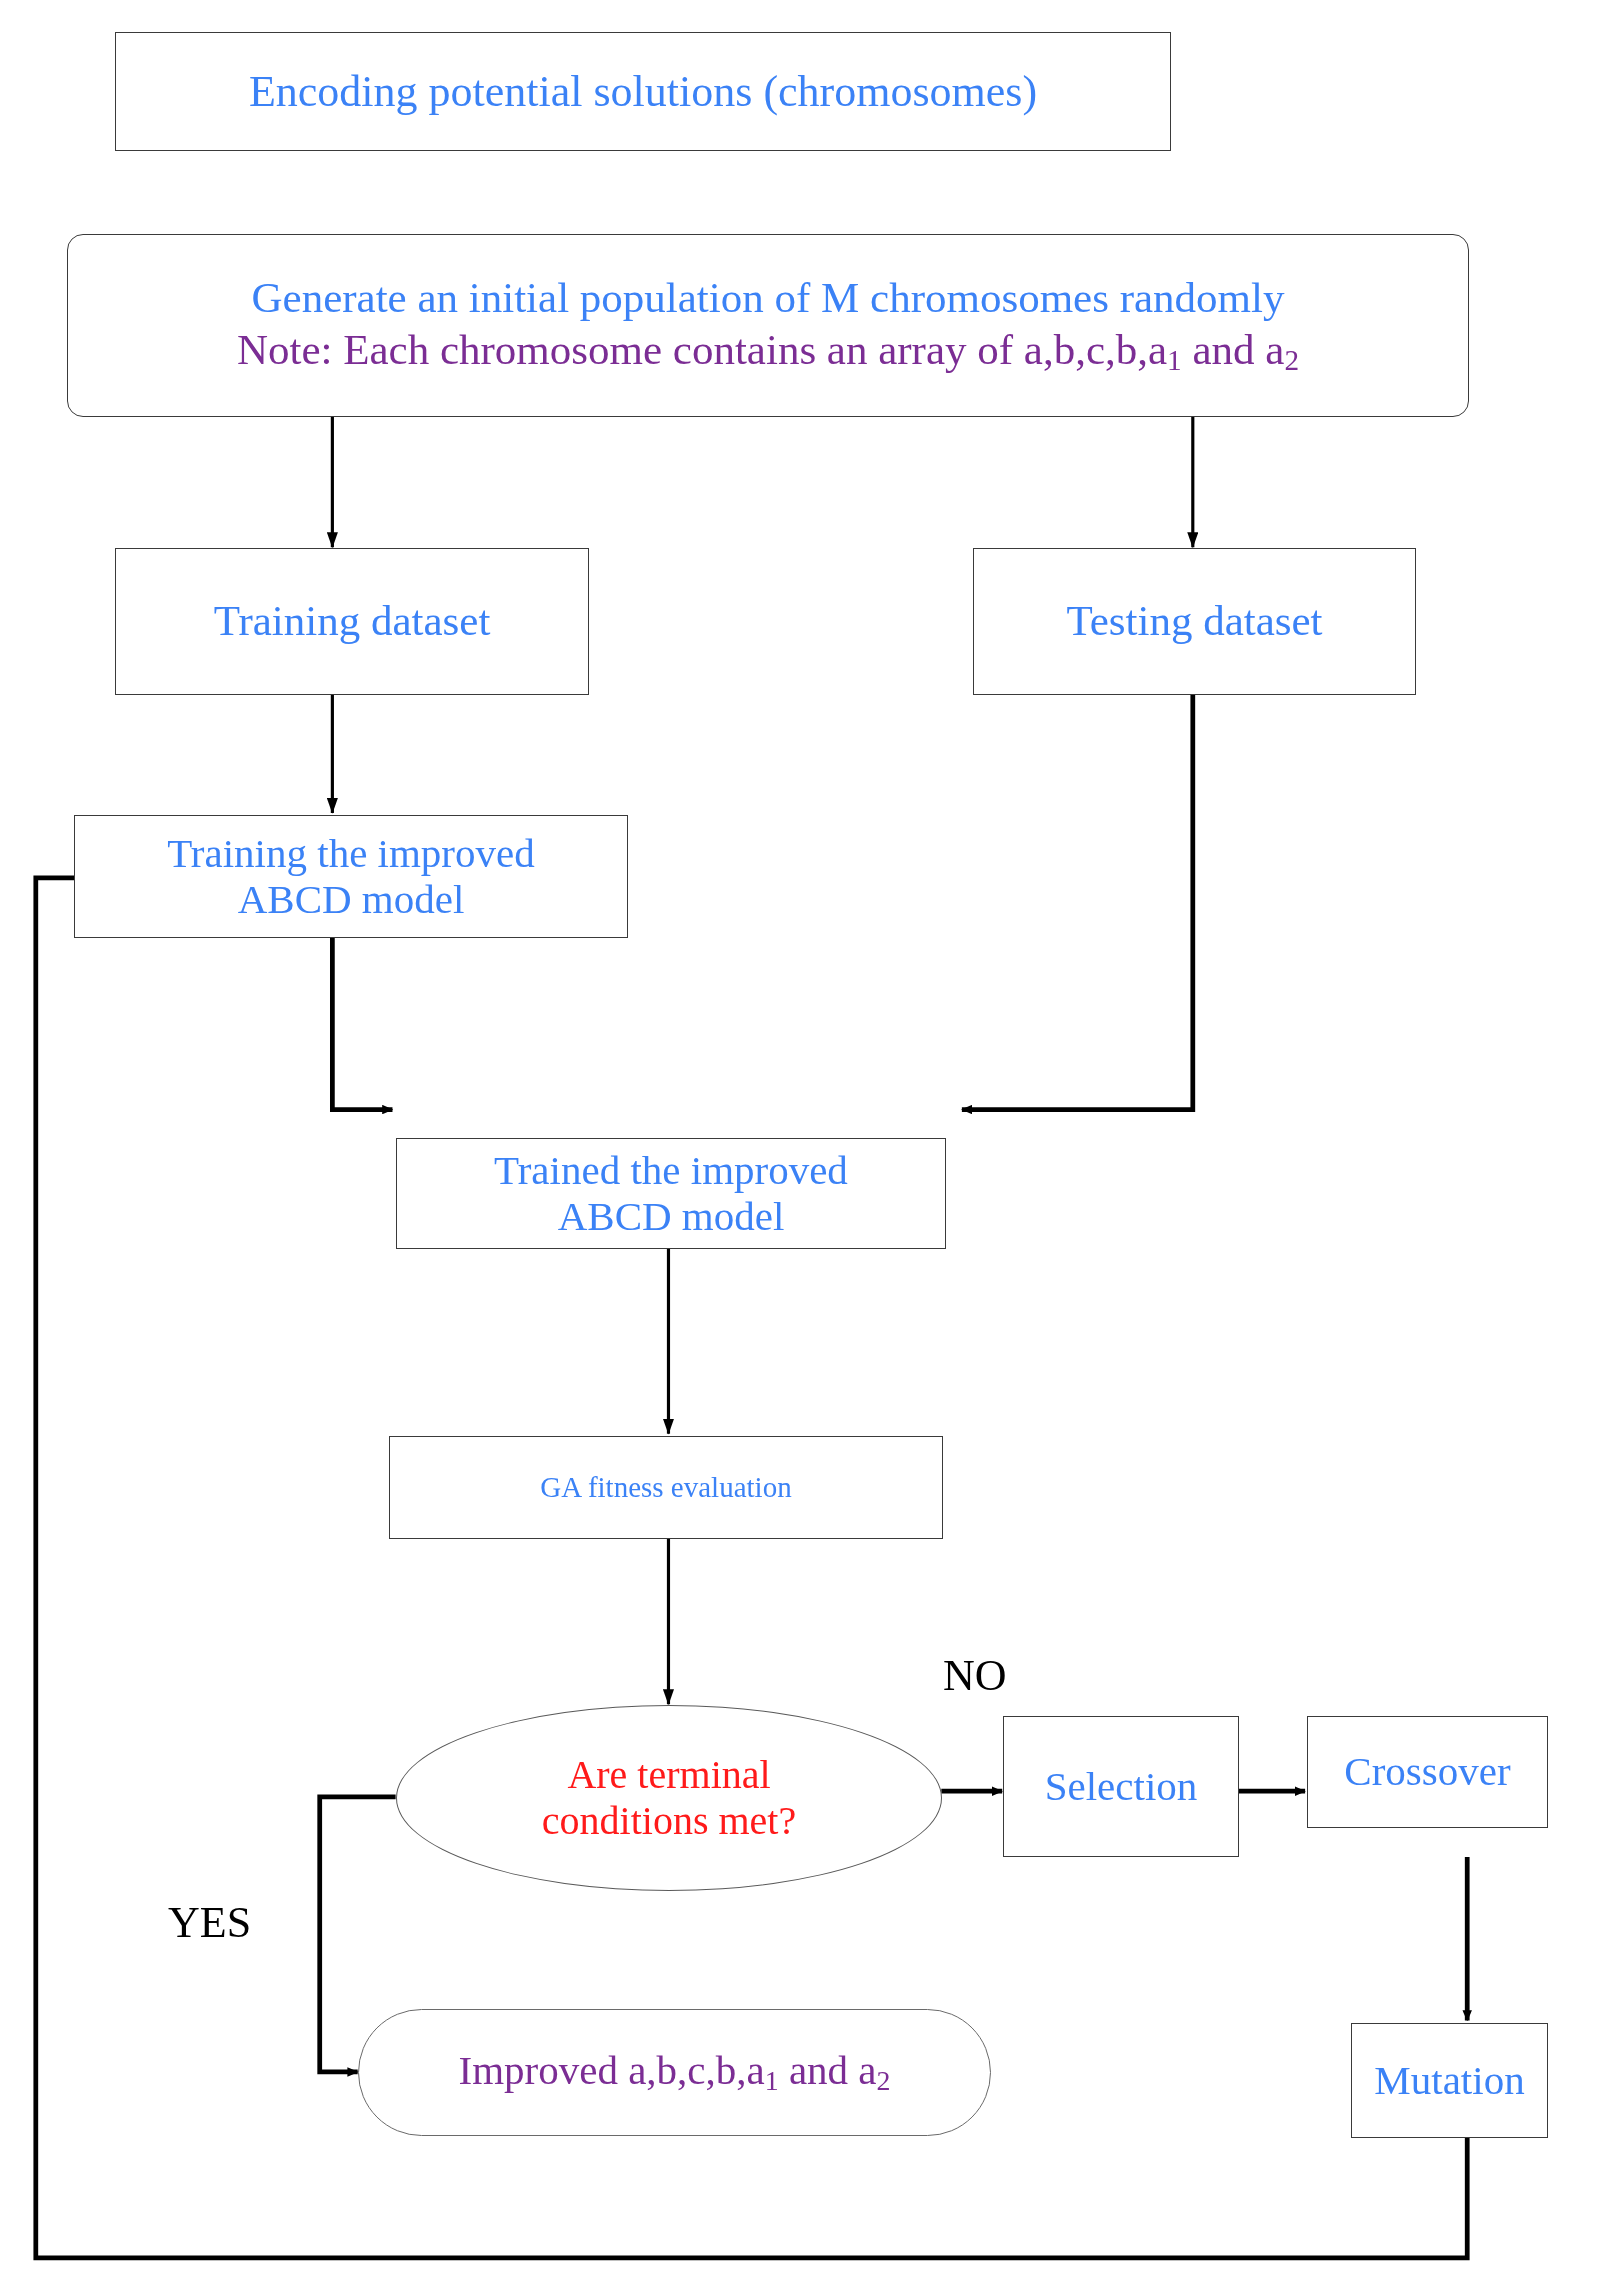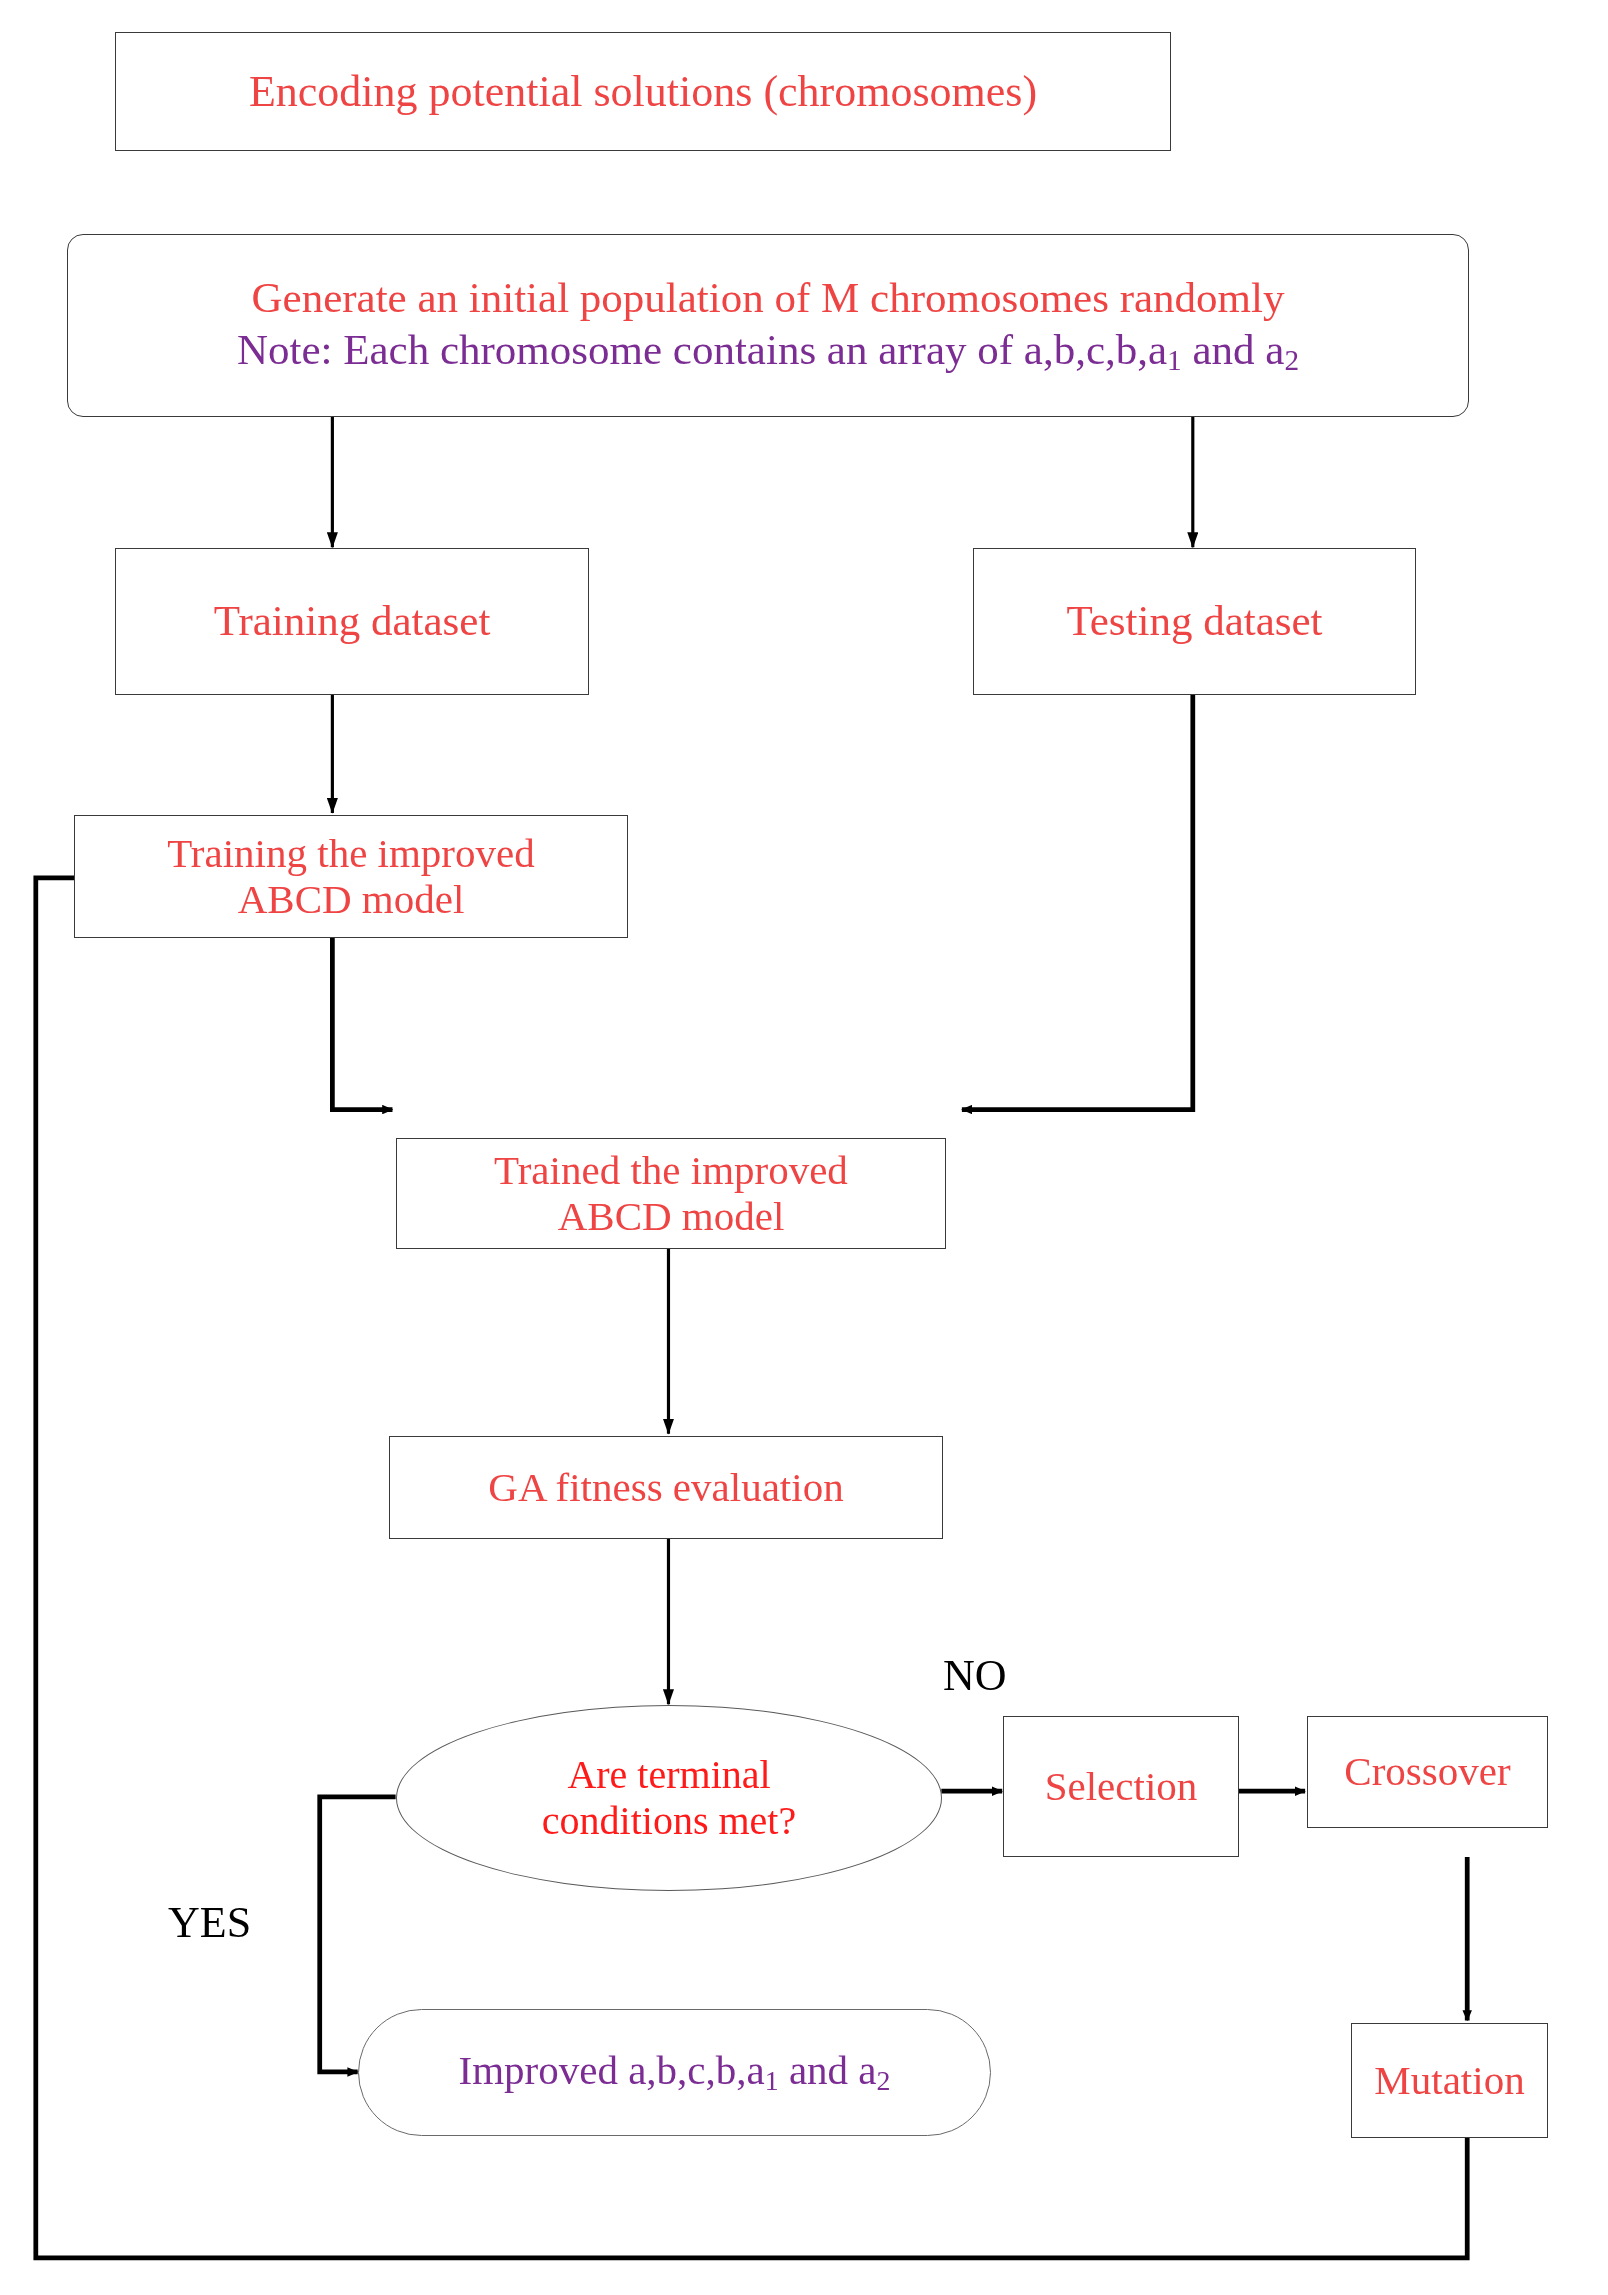--- a/index.html
+++ b/index.html
@@ -57,21 +57,21 @@
     justify-content: center;
     text-align: center;
     line-height: 1.14;
   }
   .rounded {
     border-radius: 71px;
     border: 1.6px solid #6a6a6a;
   }
   .purple { color: #7B2D94; }
   .red { color: #FF1A1A; }
-  .black { color: #ef4444; text-align: center; }
+  .black { color: #3b82f6; text-align: center; }
   .edge-label {
     position: absolute;
     color: #000000;
     white-space: nowrap;
   }
   sub {
     font-size: 0.68em;
     vertical-align: -0.22em;
   }
 </style>
@@ -138,21 +138,21 @@
     <span class="ln black">Training the improved</span>
     <span class="ln black">ABCD model</span>
   </div>
 
   <div class="node" style="left:396px; top:1138px; width:550px; height:111px; font-size:41px;
               flex-direction:column; justify-content:center;">
     <span class="ln black">Trained the improved</span>
     <span class="ln black">ABCD model</span>
   </div>
 
-  <div class="node" style="left:389px; top:1436px; width:554px; height:103px; font-size:41px;">
+  <div class="node" style="left:389px; top:1436px; width:554px; height:103px; font-size:29px;">
     <span class="lines black">GA fitness evaluation</span>
   </div>
 
   <div class="ellipse" style="left:396px; top:1705px; width:546px; height:186px; font-size:40px;
               flex-direction:column; justify-content:center;">
     <span class="ln red">Are terminal</span>
     <span class="ln red">conditions met?</span>
   </div>
 
   <div class="node" style="left:1003px; top:1716px; width:236px; height:141px; font-size:41px;">

